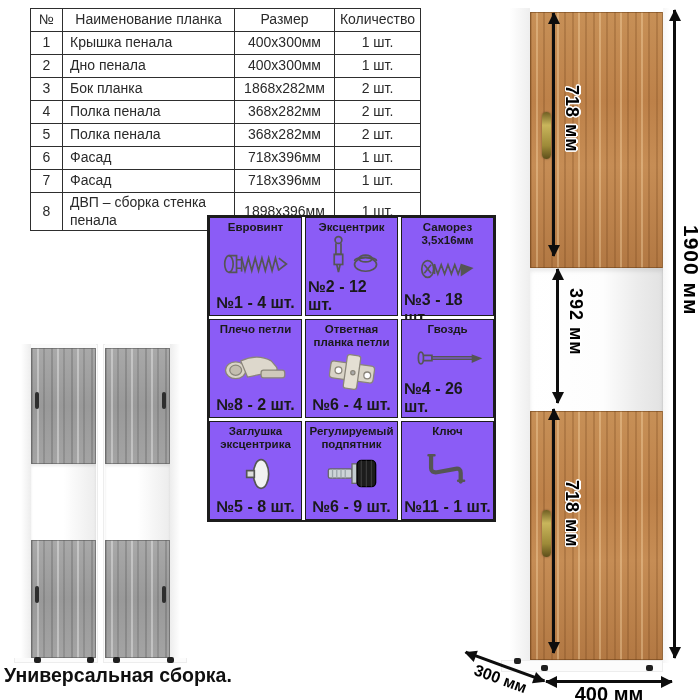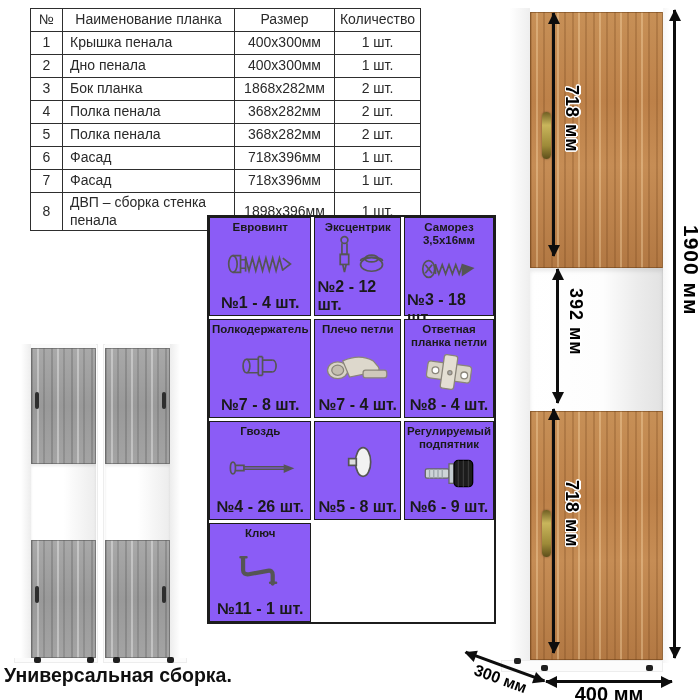--- a/index.html
+++ b/index.html
@@ -196,79 +196,64 @@
             <path d="M14 21l8 10m0-10l-8 10"></path>
             <path d="M26 20v12"></path>
             <path d="M26 21l4 11 4-11 4 11 4-11 4 11 4-11 4 11 4-11"></path>
             <path d="M58 21l12 4-12 8z" fill="#555"></path>
           </g>
         </svg>
       </div>
       <div class="hw-count">№3 - 18 шт.</div>
     </div>
     <div class="hw-cell">
-      <div class="hw-title">Полкодержатель</div>
-      <div class="hw-icon">
-        <svg viewBox="0 0 84 52" xmlns="http://www.w3.org/2000/svg">
-          <g fill="none" stroke="#555" stroke-width="2">
-            <ellipse cx="26" cy="26" rx="4" ry="8"></ellipse>
-            <path d="M26 18h14m-14 16h14"></path>
-            <path d="M40 15v22m5-22v22"></path>
-            <path d="M40 15h5m-5 22h5"></path>
-            <path d="M45 19h12m-12 14h12"></path>
-            <path d="M57 19a4 7 0 0 1 0 14"></path>
-          </g>
-        </svg>
-      </div>
-      <div class="hw-count">№7 - 8 шт.</div>
-    </div>
-    <div class="hw-cell">
       <div class="hw-title">Плечо петли</div>
       <div class="hw-icon">
         <svg viewBox="0 0 84 52" xmlns="http://www.w3.org/2000/svg">
           <g stroke="#8a857a" stroke-width="1.5">
             <ellipse cx="18" cy="31" rx="12" ry="10" fill="#d9d4c7"></ellipse>
             <ellipse cx="18" cy="31" rx="7" ry="6" fill="#c4beb0"></ellipse>
             <path d="M24 20q20-9 36 0l6 7q3 5-4 6l-30 6z" fill="#ddd8cc"></path>
             <rect x="48" y="31" width="28" height="9" rx="3" fill="#cfc9bb"></rect>
           </g>
         </svg>
       </div>
-      <div class="hw-count">№7 - 4 шт.</div>
+      <div class="hw-count">№8 - 2 шт.</div>
     </div>
     <div class="hw-cell">
       <div class="hw-title">Ответная планка петли</div>
       <div class="hw-icon">
         <svg viewBox="0 0 84 52" xmlns="http://www.w3.org/2000/svg">
           <g stroke="#8a857a" stroke-width="1.5">
             <rect x="16" y="16" width="52" height="20" rx="4" fill="#d9d4c7" transform="rotate(8 42 26)"></rect>
             <rect x="34" y="6" width="16" height="40" rx="3" fill="#e4dfd3" transform="rotate(8 42 26)"></rect>
             <circle cx="26" cy="24" r="4" fill="#fff"></circle>
             <circle cx="60" cy="30" r="4" fill="#fff"></circle>
             <circle cx="43" cy="27" r="2.5" fill="#aaa"></circle>
           </g>
         </svg>
       </div>
-      <div class="hw-count">№8 - 4 шт.</div>
+      <div class="hw-count">№6 - 4 шт.</div>
     </div>
     <div class="hw-cell">
       <div class="hw-title">Гвоздь</div>
       <div class="hw-icon">
         <svg viewBox="0 0 84 52" xmlns="http://www.w3.org/2000/svg">
           <g fill="none" stroke="#555" stroke-width="2">
             <ellipse cx="10" cy="26" rx="3" ry="7"></ellipse>
             <path d="M13 23h10v6H13"></path>
             <path d="M23 24.5h48m-48 3h48"></path>
             <path d="M71 23l9 3.5-9 4z" fill="#555"></path>
           </g>
         </svg>
       </div>
       <div class="hw-count">№4 - 26 шт.</div>
     </div>
     <div class="hw-cell">
+      <div class="hw-title">Заглушка эксцентрика</div>
       <div class="hw-icon">
         <svg viewBox="0 0 84 52" xmlns="http://www.w3.org/2000/svg">
           <g fill="#f2f2f2" stroke="#555" stroke-width="2">
             <ellipse cx="48" cy="26" rx="9" ry="17"></ellipse>
             <rect x="31" y="22" width="9" height="8" fill="#ddd"></rect>
           </g>
         </svg>
       </div>
       <div class="hw-count">№5 - 8 шт.</div>
     </div>

